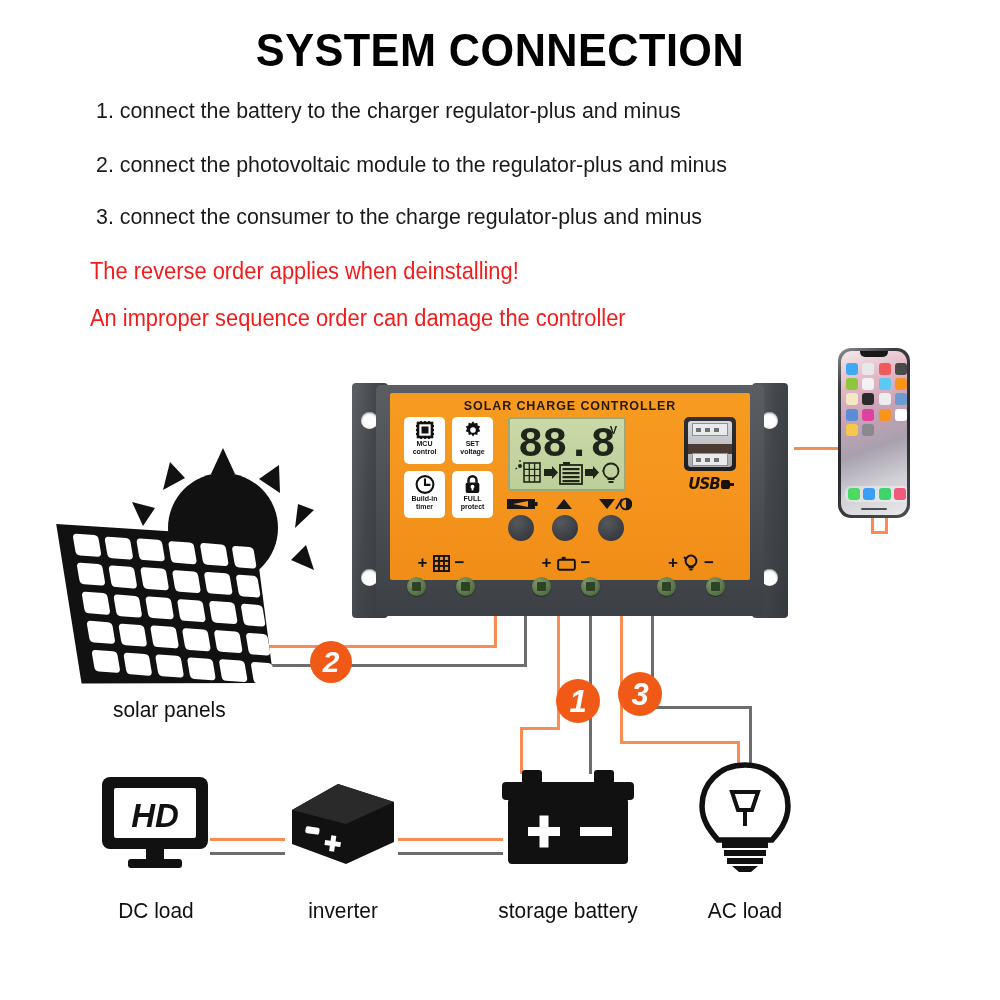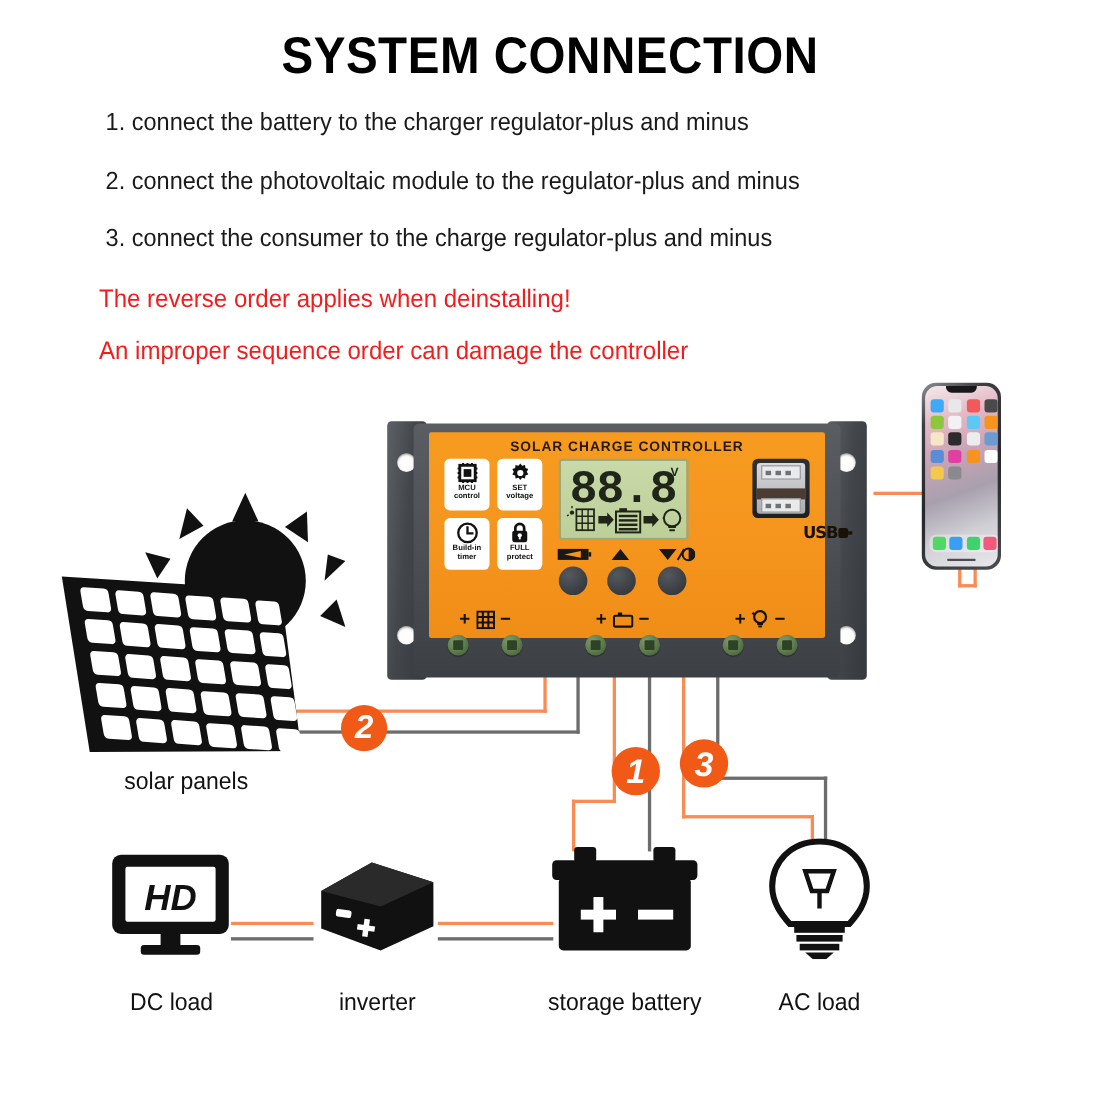--- a/index.html
+++ b/index.html
@@ -107,23 +107,23 @@
     width:100%;height:100%;background:linear-gradient(180deg,#d9dade 0%,#a9abaf 100%);
     border-radius:3px;position:relative;overflow:hidden;
   }
   .usb-slot{
     position:absolute;left:4px;width:36px;height:13px;background:#e9eaec;
     border:1px solid #8d8f93;box-sizing:border-box;
   }
   .usb-tooth{position:absolute;top:4px;width:5px;height:4px;background:#6f7175;}
   .usb-band{position:absolute;left:0;top:23px;width:100%;height:10px;background:#4a3b33;}
   #usb-label{
-    position:absolute;left:0;top:58px;width:58px;
-    font-size:15px;font-weight:bold;color:#1a1207;
-    font-family:"DejaVu Sans","Liberation Sans",sans-serif;letter-spacing:-1px;margin-left:48px;
+    position:absolute;left:0;top:58px;width:58px;text-align:center;
+    font-size:15px;font-weight:bold;font-style:italic;color:#1a1207;
+    font-family:"DejaVu Sans","Liberation Sans",sans-serif;letter-spacing:-1px;
   }
   .term-area{position:absolute;left:14px;top:166px;width:360px;height:60px;}
   .term-group{position:absolute;top:0;width:86px;height:60px;}
   .term-sym{
     position:absolute;left:0;top:0;width:86px;height:24px;
     display:flex;align-items:center;justify-content:center;gap:5px;
     color:#131313;font-size:17px;font-weight:bold;
   }
   .screws{position:absolute;left:0;top:26px;width:86px;display:flex;justify-content:space-between;padding:0 9px;box-sizing:border-box;}
   .screw{

